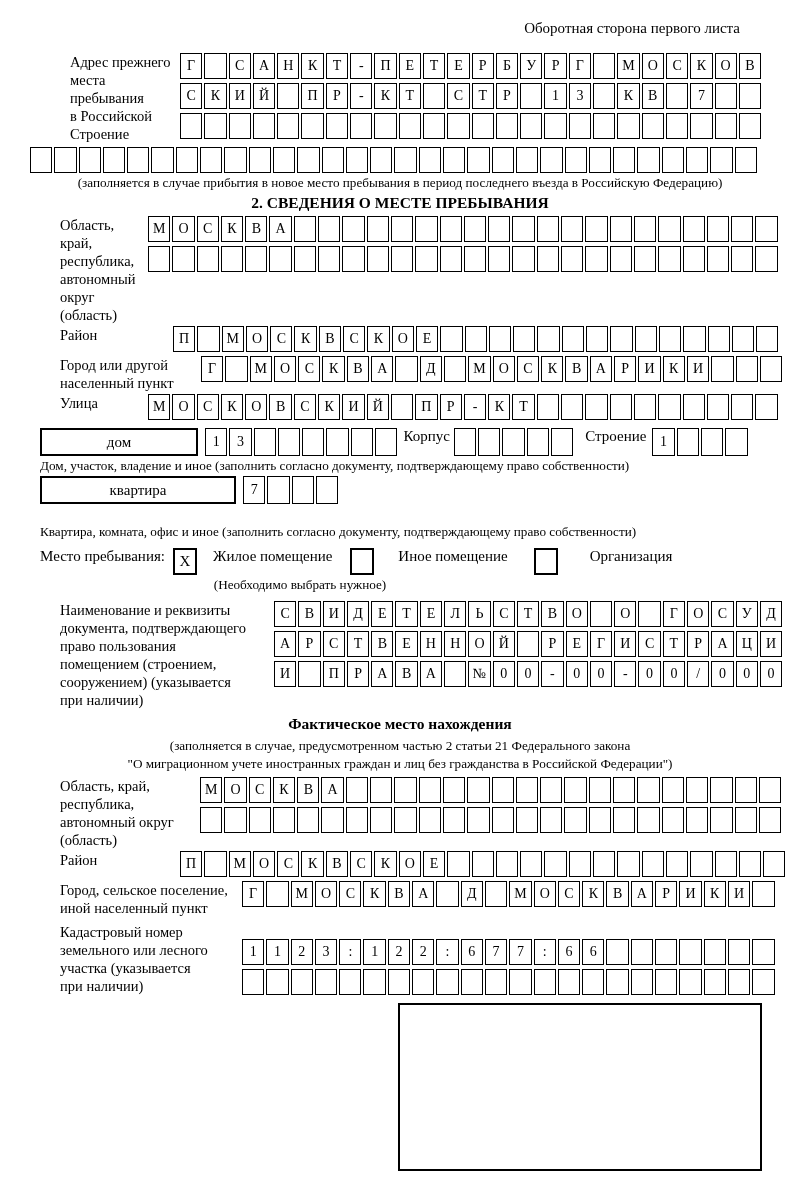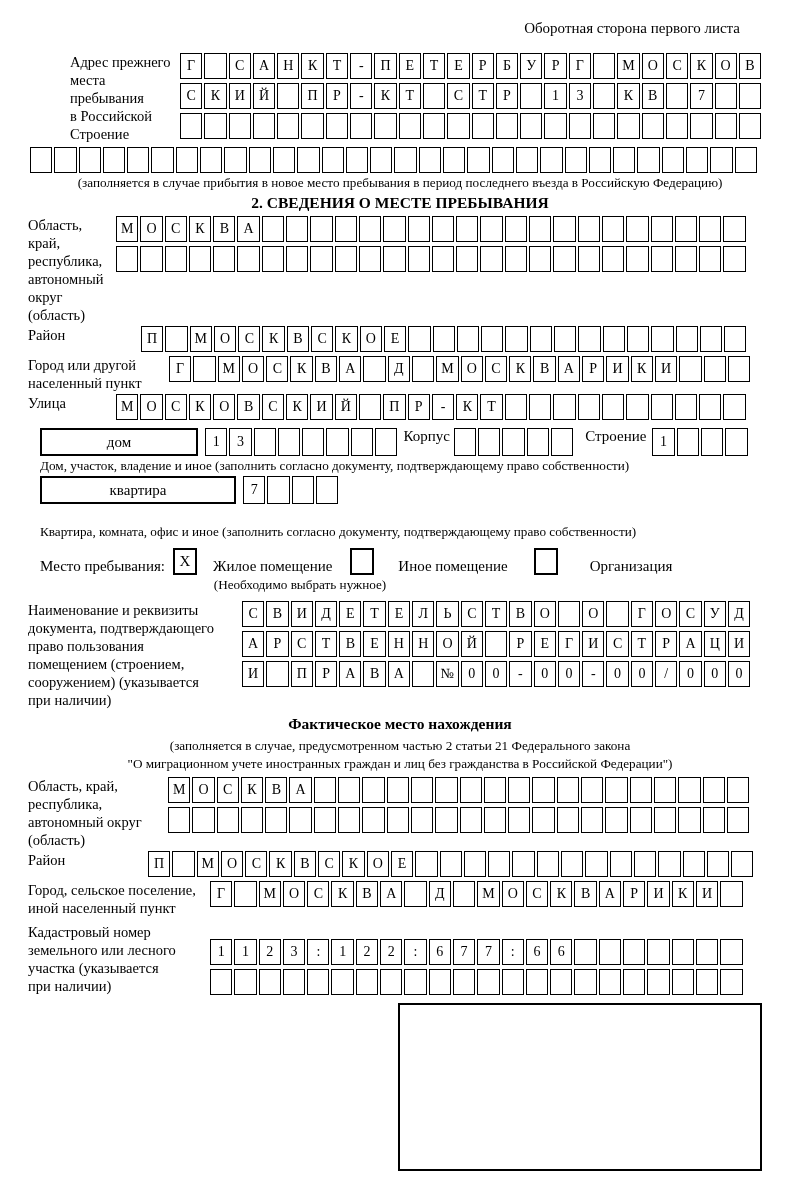--- a/index.html
+++ b/index.html
@@ -12,34 +12,34 @@
   .lbl { font-size:14.5px; line-height:18px; }
   .lines div { font-size:14.5px; line-height:18px; }
   .cap { font-size:13.2px; text-align:center; line-height:16px; }
   .sect-title { font-size:15.5px; font-weight:bold; text-align:center; }
   .boxrow { display:flex; flex:none; }
   .cell {
     flex:none; width:22.3px; height:26px; border:1.9px solid #000; margin-right:2px;
     display:flex; align-items:center; justify-content:center; font-size:14px;
   }
   .rows { display:flex; flex-direction:column; gap:4px; }
-  .grp { display:flex; align-items:flex-start; margin-left:28px; }
+  .grp { display:flex; align-items:flex-start; margin-left:60px; }
   .grp > .lines, .grp > .lbl { flex:none; }
   .g1 { margin-left:70px; margin-top:16px; }
   .w110{width:110px} .w88{width:88px} .w113{width:113px} .w141{width:141px}
   .w214{width:214px} .w140{width:140px} .w120{width:120px} .w182{width:182px}
   .fullrow { margin:4px 0 0 30px; }
   .longbox {
     flex:none; height:28px; border:2px solid #000;
     display:flex; align-items:center; justify-content:center; font-size:15px;
   }
   .hrow { display:flex; align-items:flex-start; margin-left:40px; }
   .hrow .cell { height:28px; }
   .inline-lbl { font-size:15px; flex:none; }
-  .stayrow { display:flex; align-items:flex-end; margin-left:40px; margin-top:4px; }
+  .stayrow { display:flex; align-items:flex-start; margin-left:40px; margin-top:4px; }
   .check { width:24px; height:27px; border:2px solid #000; font-size:15px; }
   .stamp-box { width:364px; height:168px; border:2px solid #000; margin:8px 38px 0 auto; }
   .stamp-note { width:420px; margin:6px 0 0 372px; text-align:left;
                 font-size:13.5px; line-height:18px; }
   .fact-caps div { font-size:13.2px; line-height:18px; text-align:center; }
 </style>
 </head>
 <body>
 
 <div class="page">

